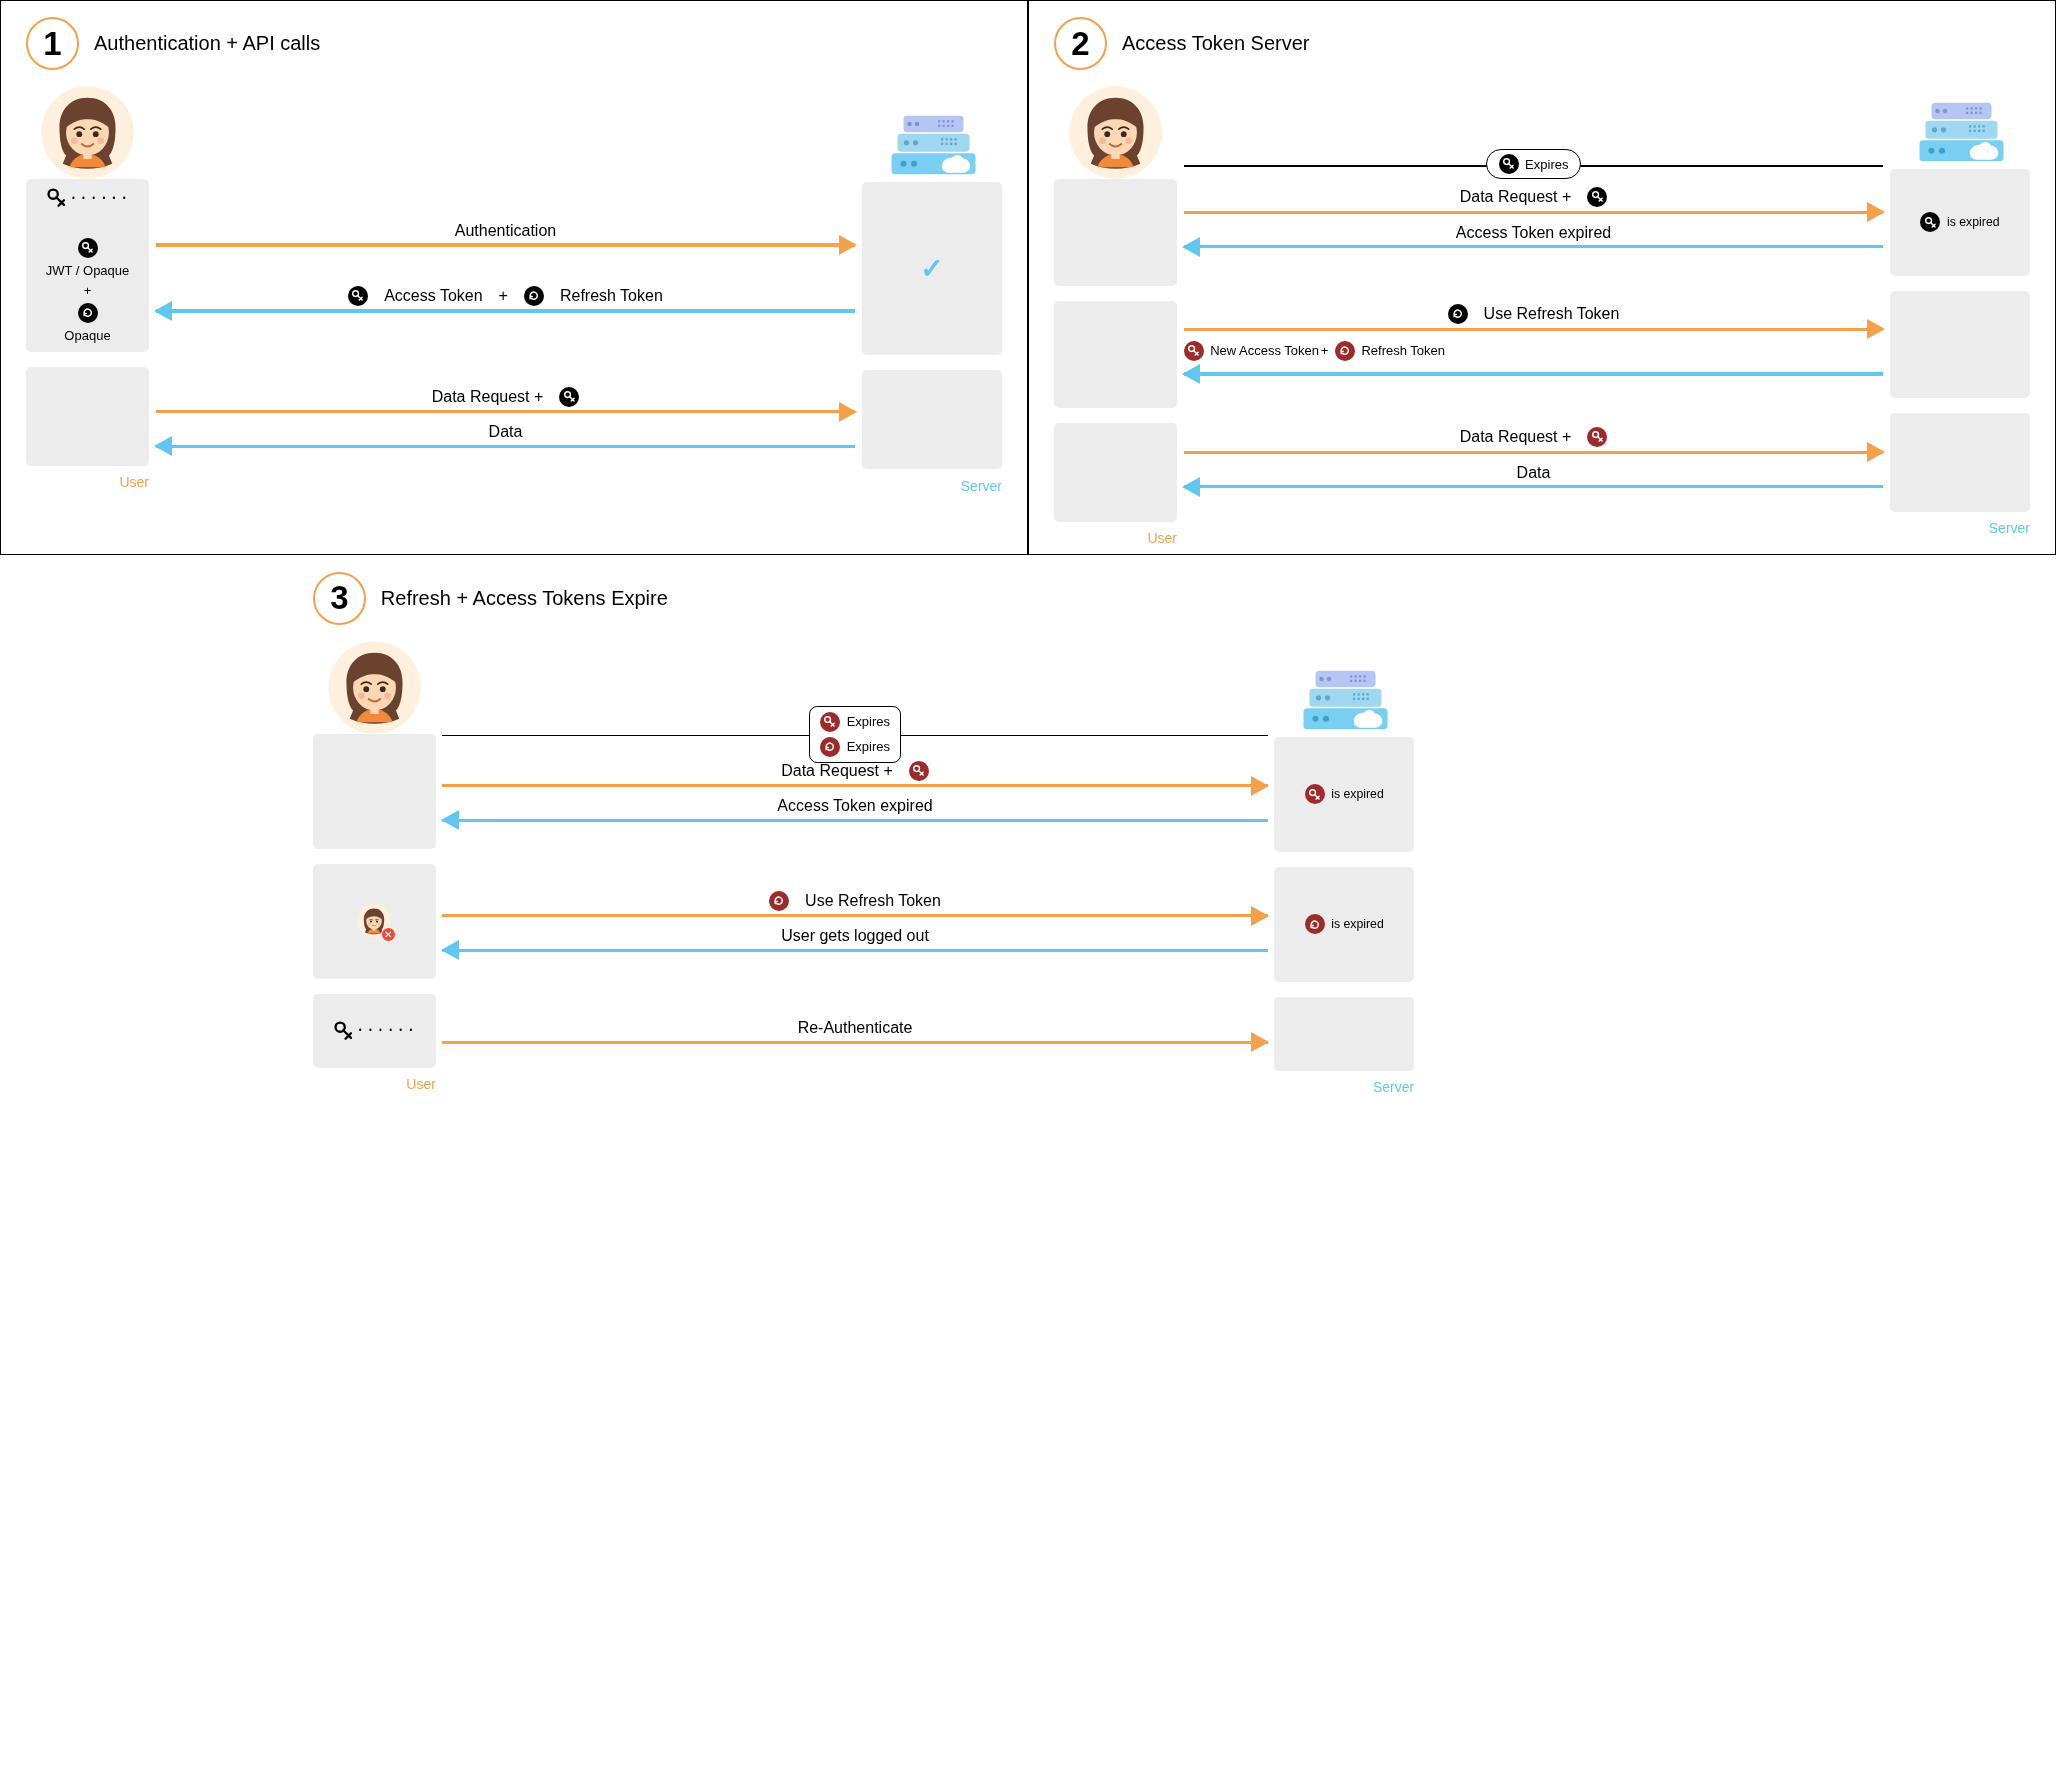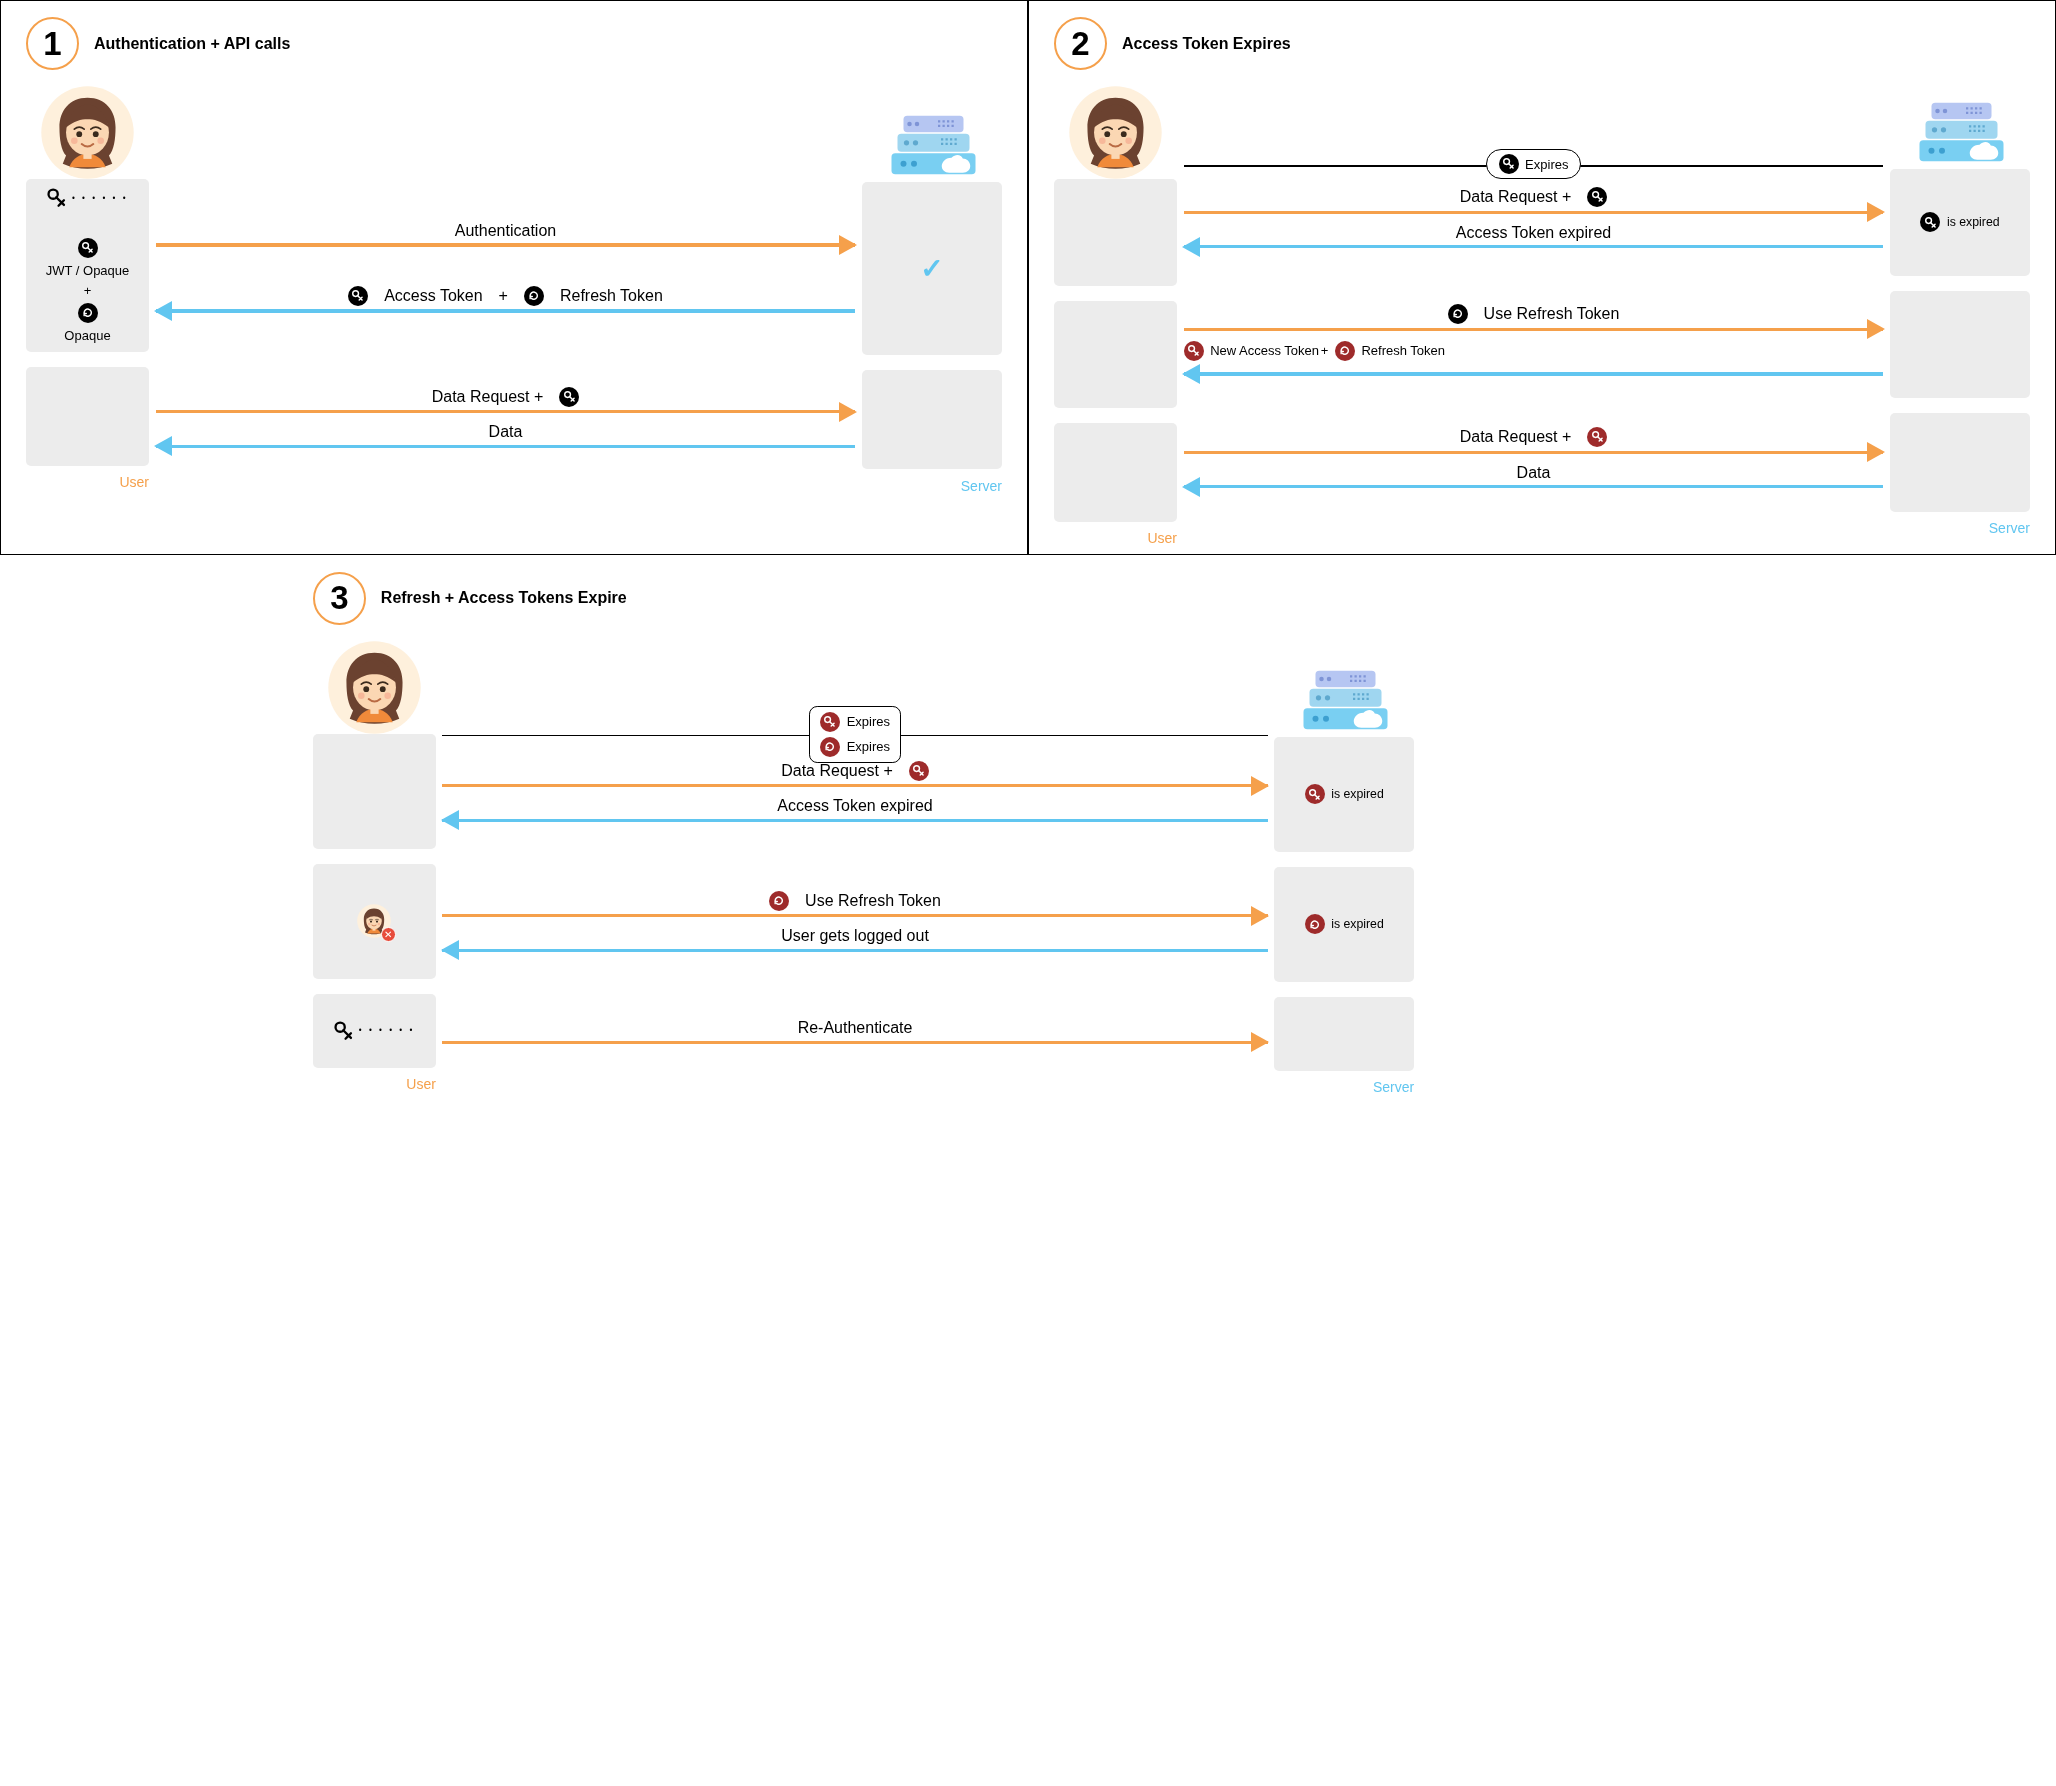--- a/index.html
+++ b/index.html
@@ -43,22 +43,22 @@
     border-radius: 50%;
     display: flex;
     align-items: center;
     justify-content: center;
     font-size: 33px;
     font-weight: 700;
     color: #000;
     flex-shrink: 0;
   }
   .panel-title {
-    font-size: 16px;
-    font-weight: 700;
+    font-size: 20px;
+    font-weight: 400;
   }
 
   .swimlane {
     display: flex;
     align-items: stretch;
     gap: 6.6px;
     margin-top: 5px;
   }
   .column {
     display: flex;
@@ -425,21 +425,21 @@
         </div>
         <div class="block" style="height:99px;"></div>
         <div class="column-label server">Server</div>
       </div>
     </div>
   </div>
 
   <div class="panel">
     <div class="panel-header">
       <div class="step-circle">2</div>
-      <div class="panel-title">Access Token Expires</div>
+      <div class="panel-title">Access Token Server</div>
     </div>
 
     <div class="swimlane" style="align-items:flex-start;">
       <div class="column col-user">
         <div class="avatar-wrap">
             <div class="avatar"><svg viewBox="0 0 120 120">
                 <use href="#avatar-girl"></use>
               </svg></div>
           </div>
         <div class="block" style="height:107px;"></div>

